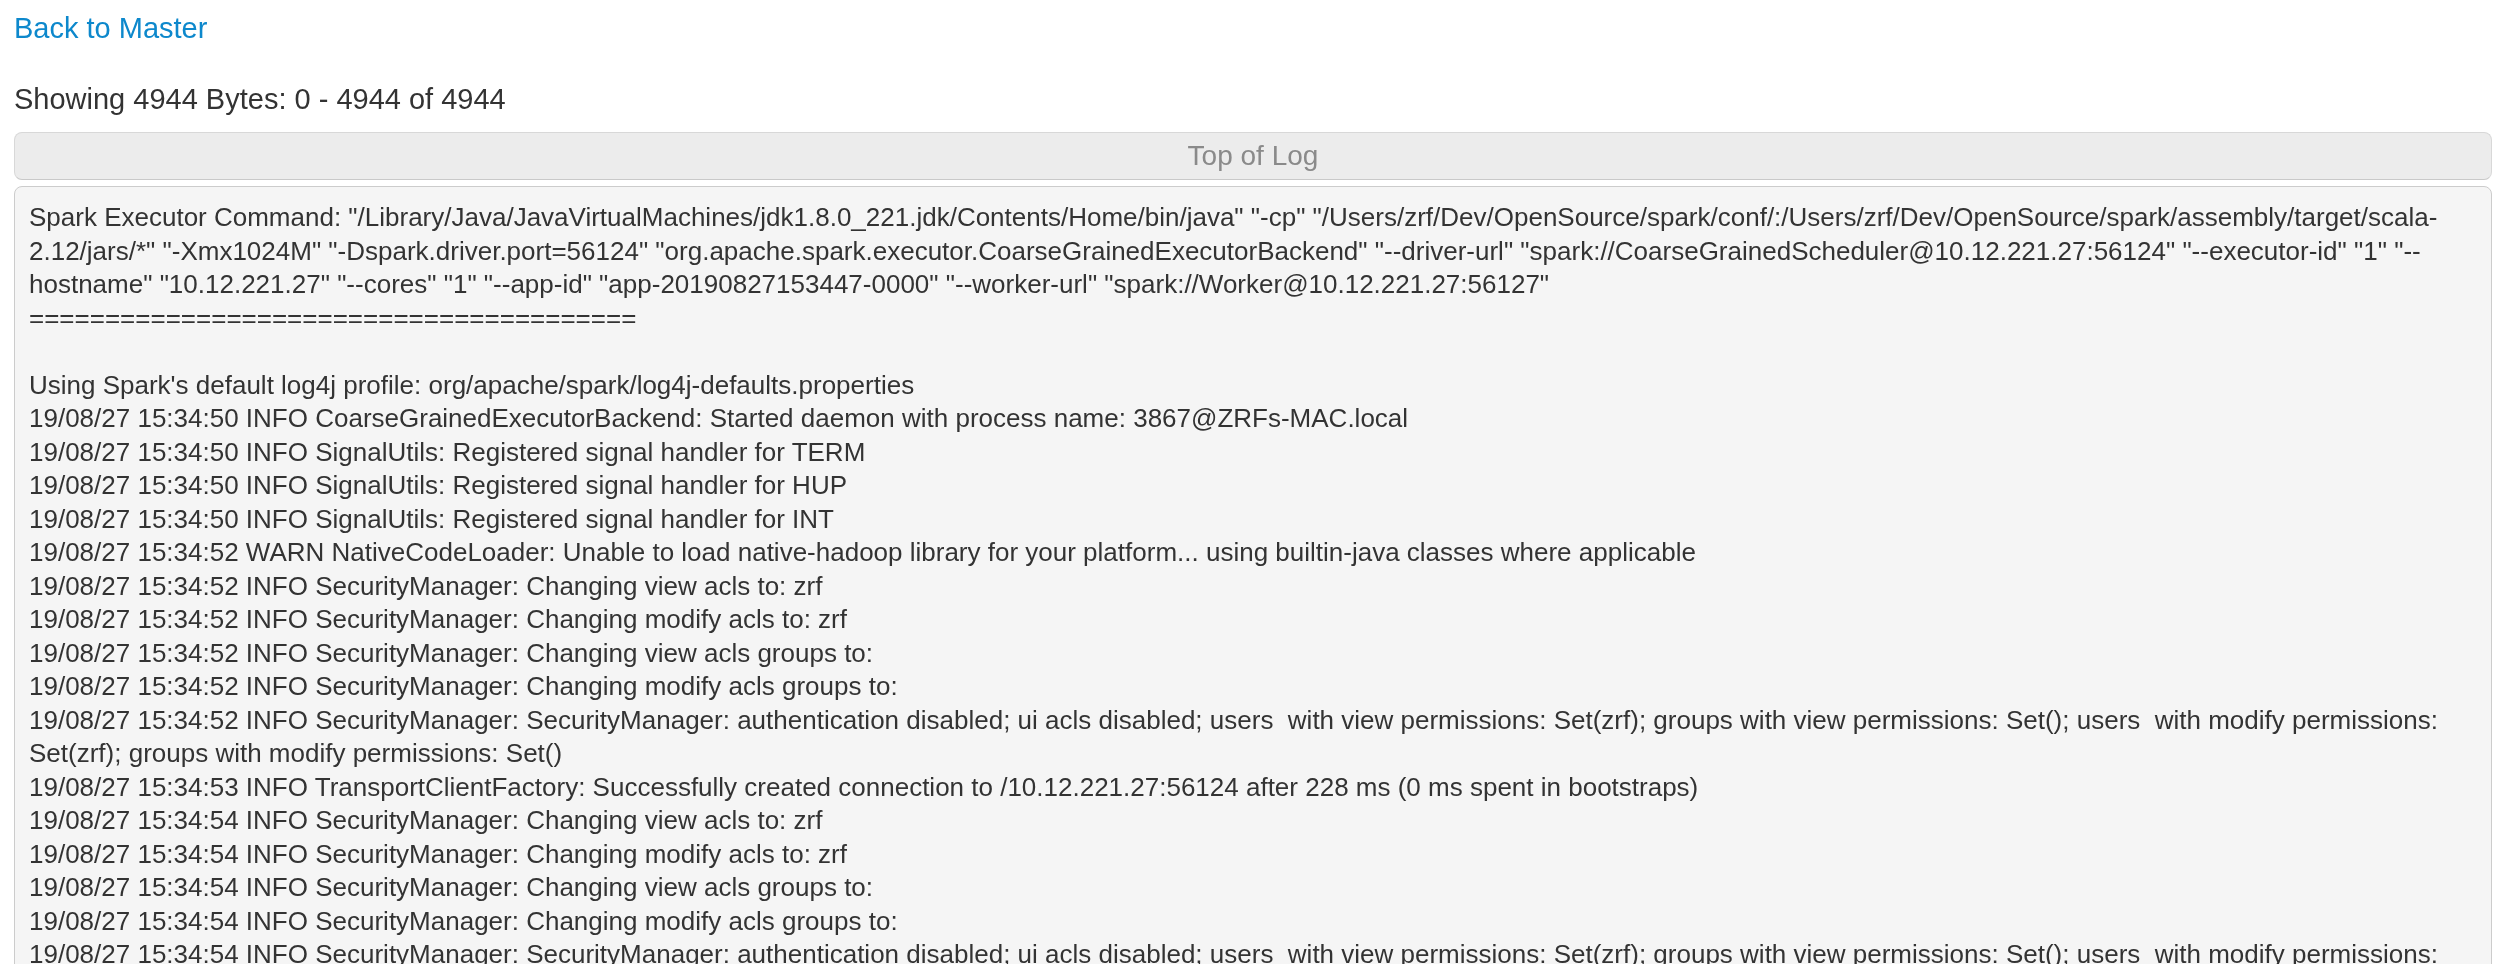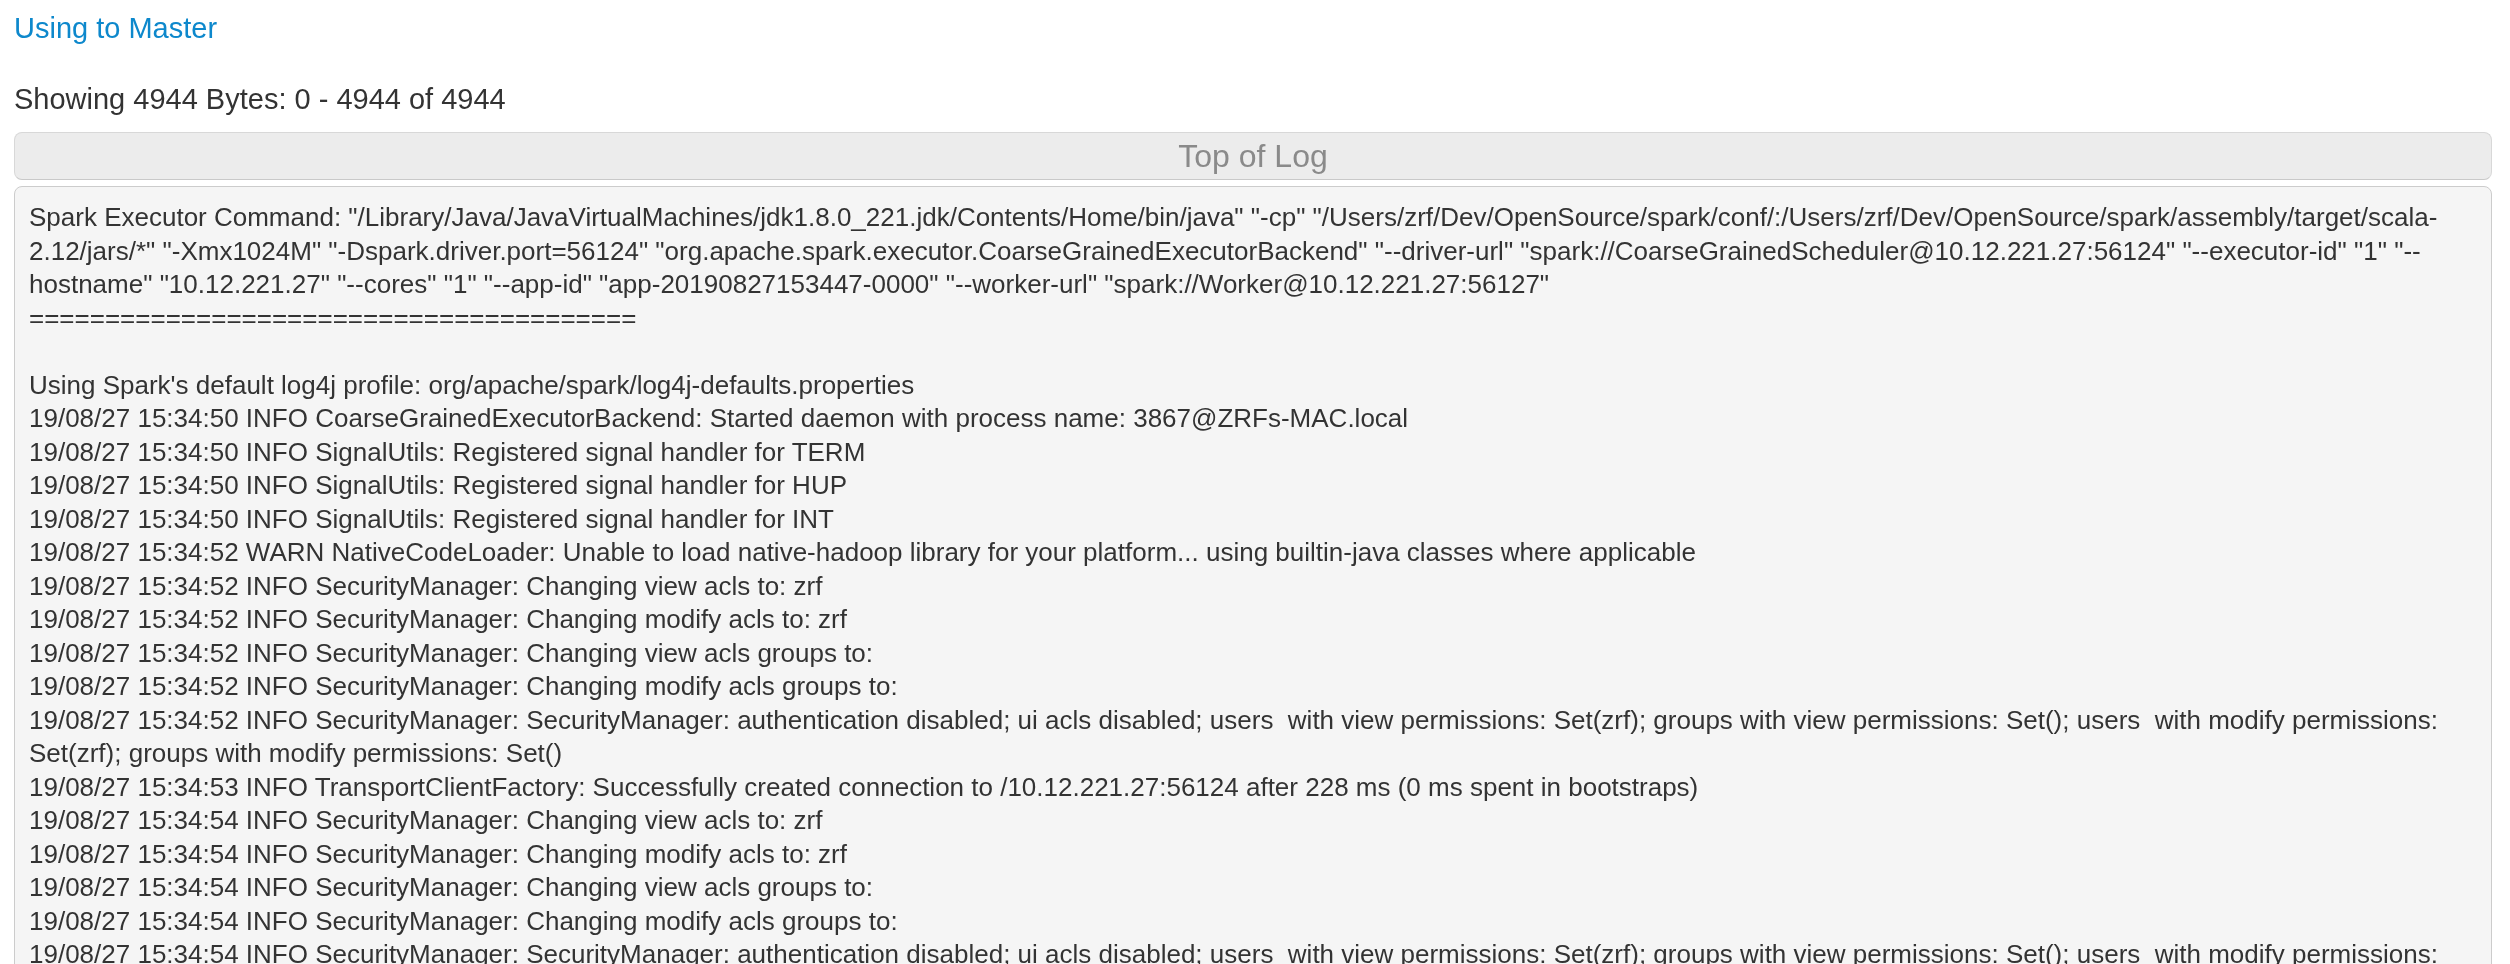--- a/index.html
+++ b/index.html
@@ -38,21 +38,21 @@
     box-sizing: border-box;
     width: 100%;
     height: 48px;
     margin-top: 16px;
     background: #ececec;
     border: 1px solid #d8d8d8;
     border-bottom-color: #c9c9c9;
     border-radius: 8px;
     color: #8a8a8a;
     font-family: "Liberation Sans", sans-serif;
-    font-size: 32px;
+    font-size: 28px;
     text-align: center;
     padding: 0;
   }
   .log-content {
     box-sizing: border-box;
     width: 100%;
     min-height: 800px;
     margin: 6px 0 0 0;
     background: #f5f5f5;
     border: 1px solid #cccccc;
@@ -65,21 +65,21 @@
     white-space: pre-wrap;
     word-wrap: break-word;
     overflow-wrap: break-word;
   }
 </style>
 </head>
 <body>
 
 <div class="page">
 
-  <a class="back-link">Using to Master</a>
+  <a class="back-link">Back to Master</a>
 
   <div class="byte-info">Showing 4944 Bytes: 0 - 4944 of 4944</div>
 
   <button type="button" class="top-btn" disabled="">Top of Log</button>
 
   <pre class="log-content">Spark Executor Command: "/Library/Java/JavaVirtualMachines/jdk1.8.0_221.jdk/Contents/Home/bin/java" "-cp" "/Users/zrf/Dev/OpenSource/spark/conf/:/Users/zrf/Dev/OpenSource/spark/assembly/target/scala-2.12/jars/*" "-Xmx1024M" "-Dspark.driver.port=56124" "org.apache.spark.executor.CoarseGrainedExecutorBackend" "--driver-url" "spark://CoarseGrainedScheduler@10.12.221.27:56124" "--executor-id" "1" "--hostname" "10.12.221.27" "--cores" "1" "--app-id" "app-20190827153447-0000" "--worker-url" "spark://Worker@10.12.221.27:56127"
 ========================================
 
 Using Spark's default log4j profile: org/apache/spark/log4j-defaults.properties
 19/08/27 15:34:50 INFO CoarseGrainedExecutorBackend: Started daemon with process name: 3867@ZRFs-MAC.local

